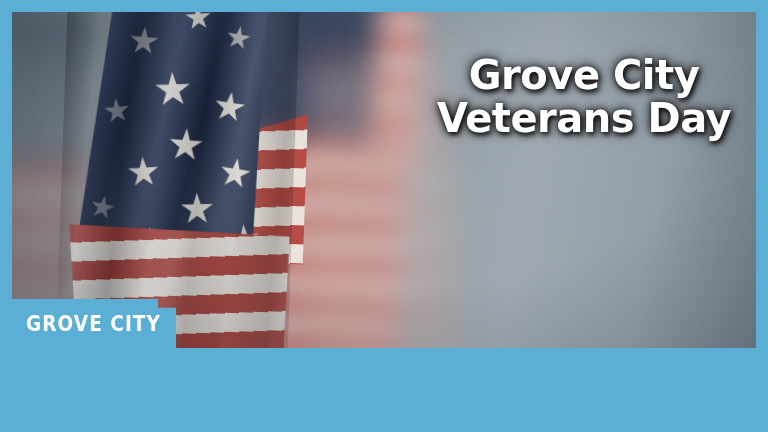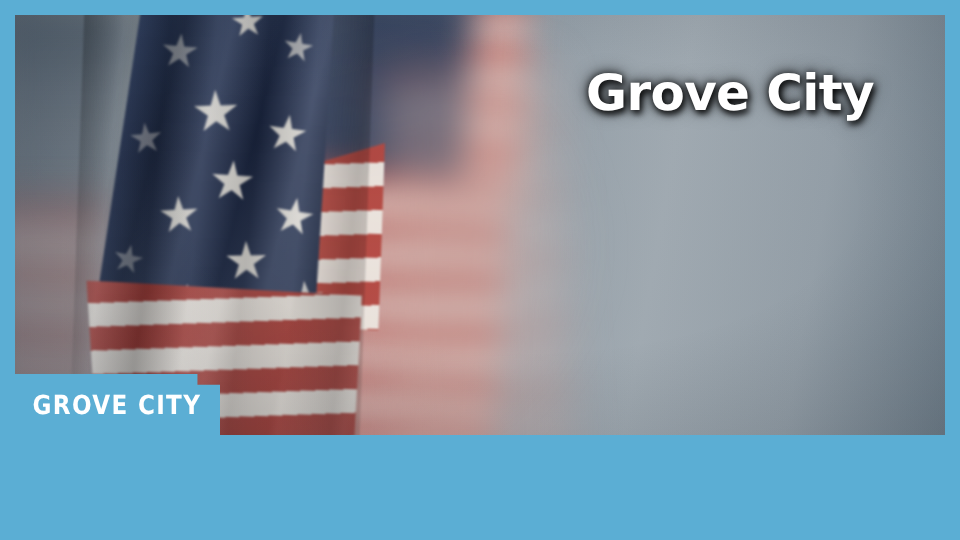--- a/index.html
+++ b/index.html
@@ -348,20 +348,21 @@
       <div class="m-stripes"></div>
       <div class="folds"></div>
     </div>
 
     <div class="wash"></div>
     <div class="vignette"></div>
 
     <div class="text-block">
       <h1 class="title">
         <span class="title-line">Grove City</span>
+        <span class="title-line">Veterans Day</span>
       </h1>
     </div>
 
     <div class="logo-band">
       <div class="logo-text">GROVE CITY</div>
     </div>
 
   </div>
 </div>
 

